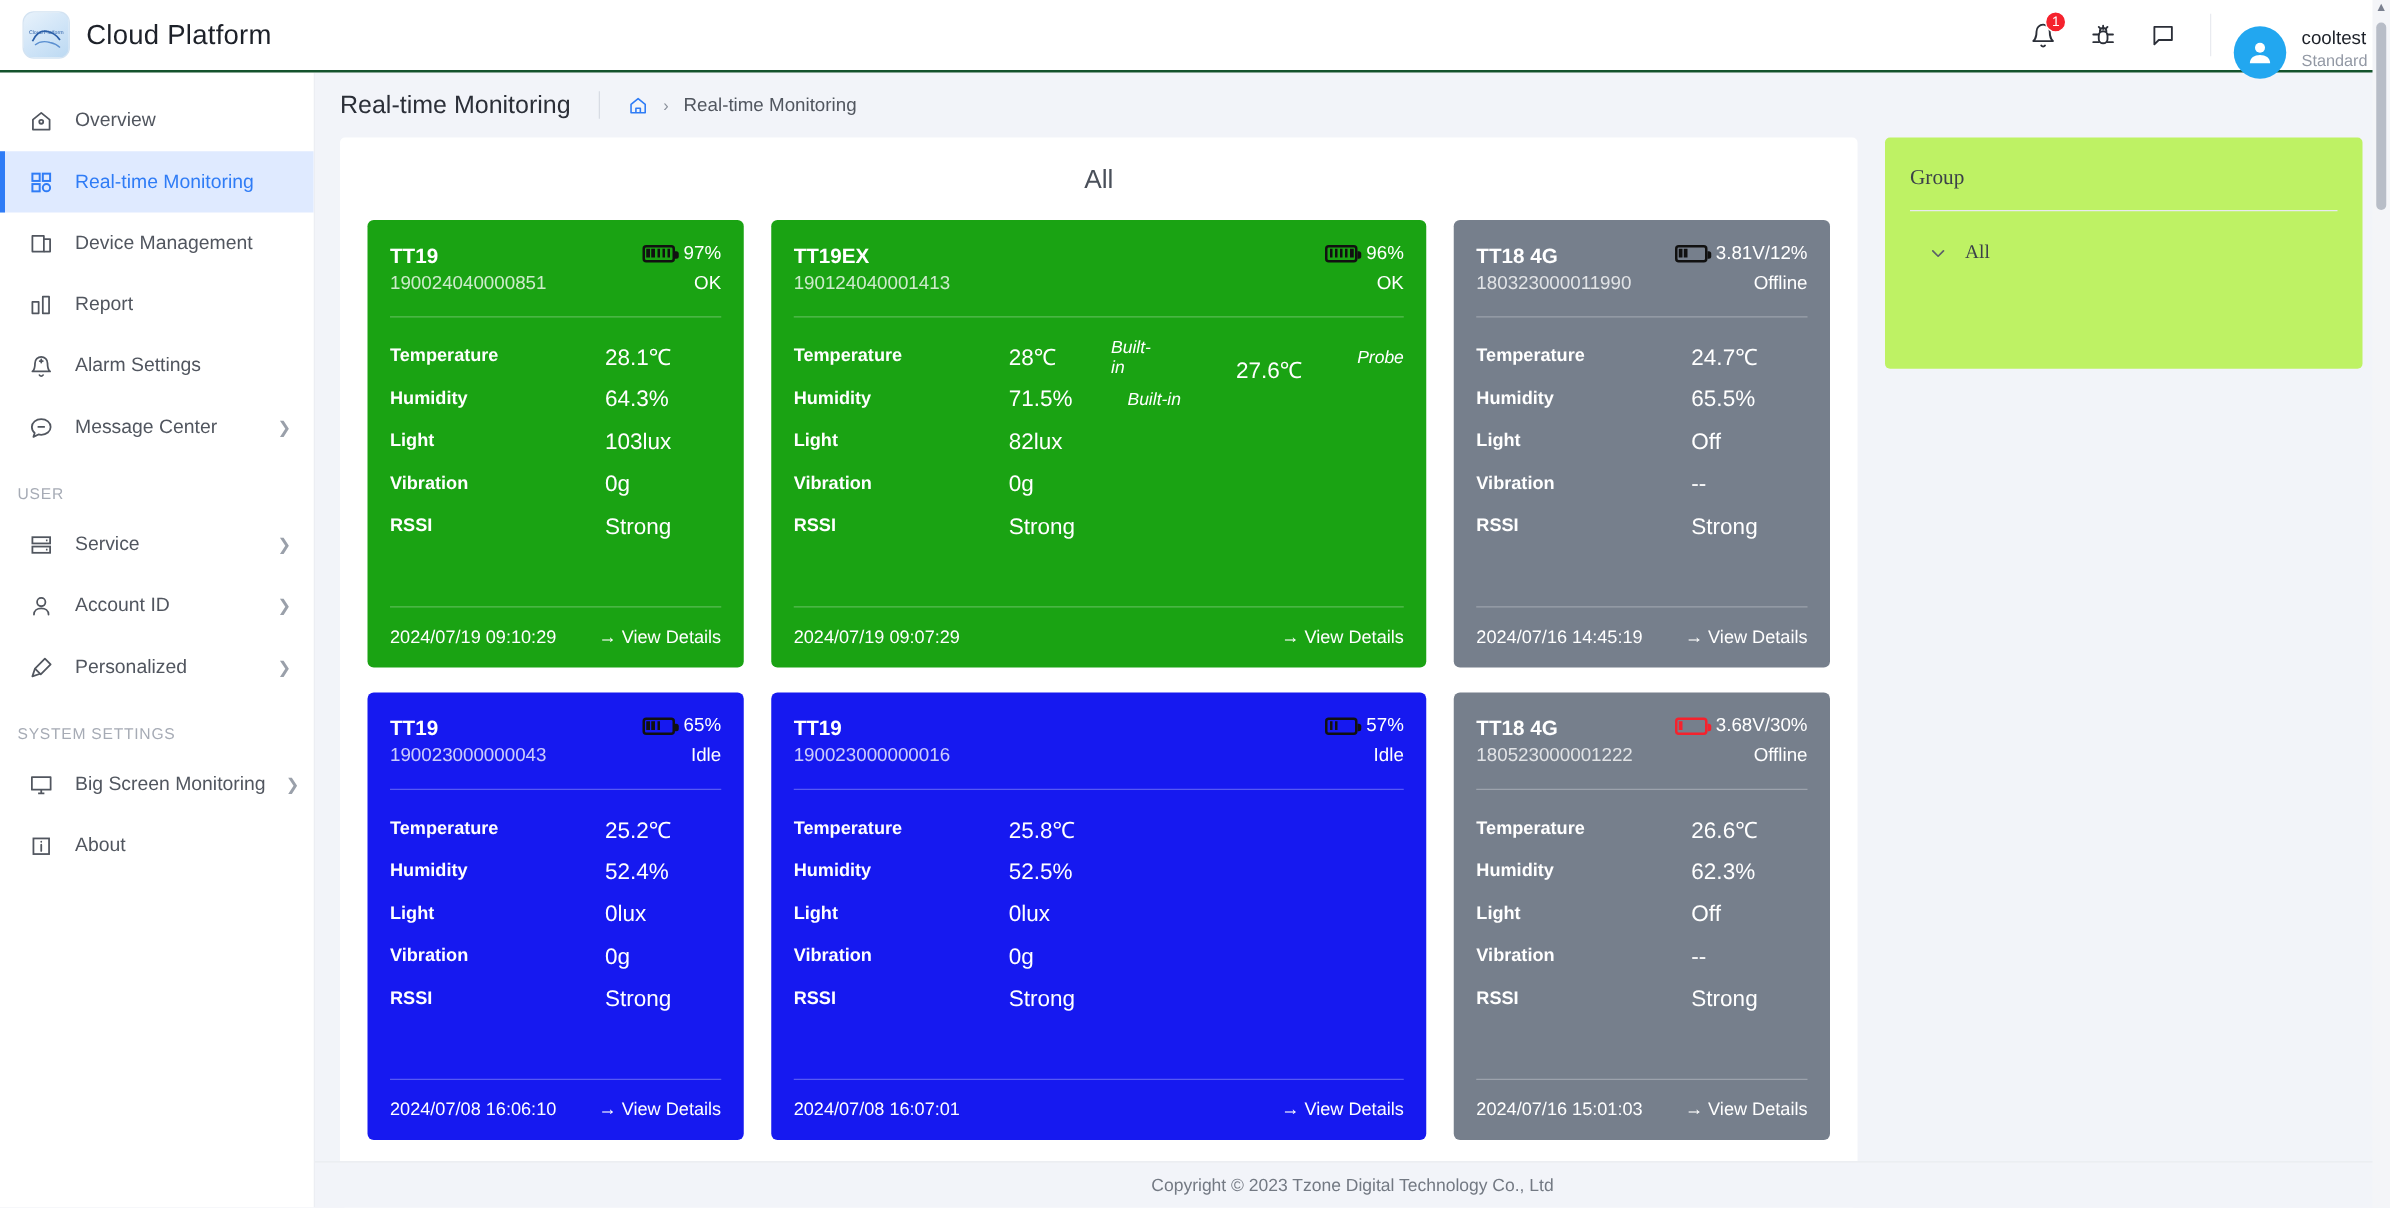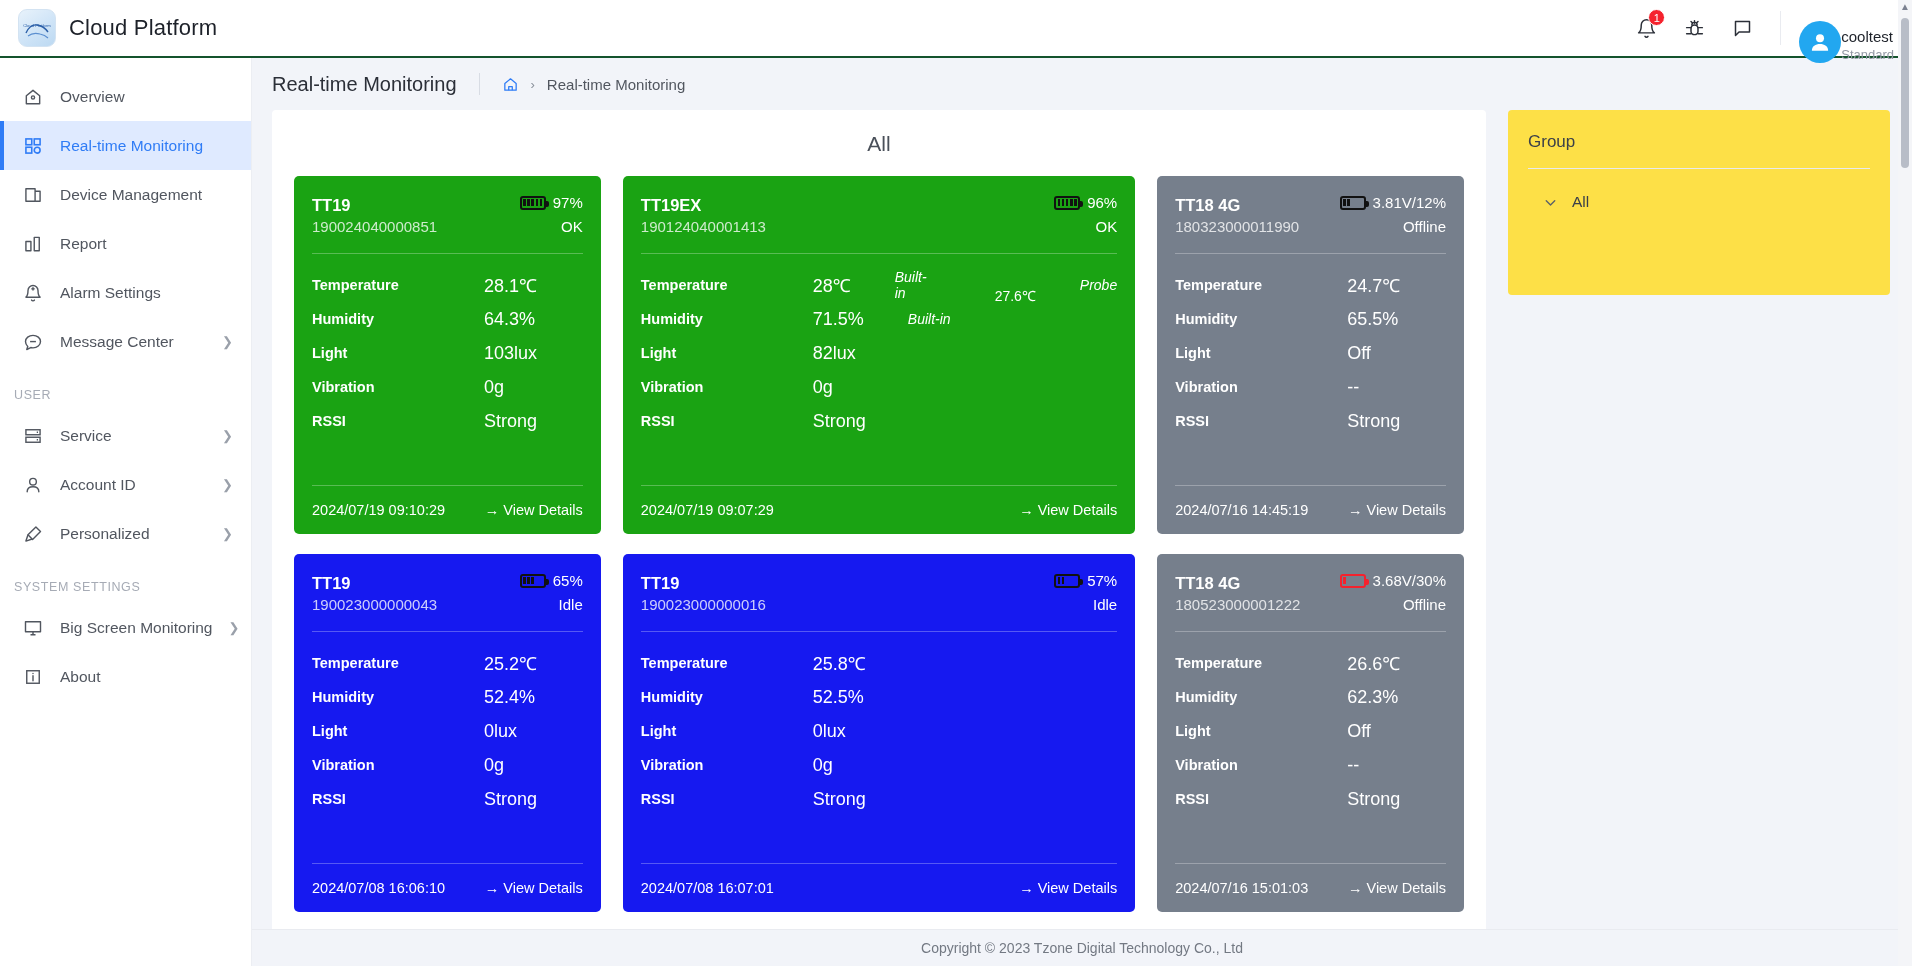--- a/index.html
+++ b/index.html
@@ -33,21 +33,21 @@
     position: relative; cursor: pointer; color: #2b2f38;
   }
   .badge {
     position: absolute; top: 10px; left: 26px;
     min-width: 17px; height: 17px; padding: 0 4px;
     background: #f5222d; color: #fff; border-radius: 9px;
     font-size: 11px; line-height: 17px; text-align: center;
     border: 1px solid #fff;
   }
   .hdiv { width: 1px; height: 34px; background: #e9ebf0; margin: 0 18px 0 14px; }
-  .user { display: flex; align-items: flex-end; cursor: pointer; margin-top: 27px; }
+  .user { display: flex; align-items: flex-start; gap: 12px; cursor: pointer; margin-top: 27px; }
   .avatar {
     width: 42px; height: 42px; border-radius: 50%; background: #22a7f0;
     display: flex; align-items: center; justify-content: center;
   }
   .uname { font-size: 15px; color: #1d2129; line-height: 19px; }
   .urole { font-size: 13px; color: #9298a4; line-height: 17px; }
 
   
   .body { flex: 1; display: flex; min-height: 0; }
 
@@ -110,21 +110,21 @@
   .batt-row { display: flex; align-items: center; gap: 7px; font-size: 15px; }
   .status-txt { font-size: 15px; }
 
   .card-sep { height: 1px; background: rgba(255,255,255,.28); margin: 16px 0 0 0; }
 
   .metrics { padding-top: 14px; flex: 1; }
   .metric { display: flex; align-items: center; height: 34px; gap: 42px; }
   .m-key { width: 130px; font-size: 14.5px; font-weight: bold; flex: 0 0 130px; }
   .m-val { font-size: 18px; }
   .m-sub { font-size: 14px; font-style: italic; margin-left: 2px; }
-  .m-val2 { margin-left: 26px; font-size: 14px; margin-top: 20px; }
+  .m-val2 { margin-left: 26px; font-size: 18px; margin-top: 20px; }
 
   .card-foot-sep { height: 1px; background: rgba(255,255,255,.28); }
   .card-foot {
     display: flex; justify-content: space-between; align-items: center;
     height: 48px; font-size: 14.5px; font-weight: normal;
   }
   .details { cursor: pointer; }
 
   
   .batt { width: 26px; height: 14px; border: 2px solid #fff; border-radius: 3px; position: relative; display: flex; align-items: center; padding: 1.5px; gap: 1.5px; }
@@ -134,21 +134,21 @@
   .batt.dark::after { background: #111; }
   .batt.dark .cell { background: #111; }
   .batt.red { border-color: #f5222d; }
   .batt.red::after { background: #f5222d; }
   .batt.red .cell { background: #f5222d; }
   .batt .empty { flex: 1; height: 100%; background: transparent; }
 
   
   .panel-right {
     width: 382px; min-width: 382px; align-self: flex-start;
-    background: #fde047; border-radius: 4px; padding: 18px 20px 22px 20px; height: 185px;
+    background: #bef264; border-radius: 4px; padding: 18px 20px 22px 20px; height: 185px; font-family: Liberation Serif, serif;
   }
   .grp-title { font-size: 17px; color: #3b4049; padding: 4px 0 16px 0; }
   .grp-line { height: 1px; background: #e8eaee; }
   .grp-item { display: flex; align-items: center; gap: 13px; padding: 24px 0 0 14px; font-size: 15.5px; color: #3b4049; cursor: pointer; }
   .grp-chev { color: #5b6069; display: flex; }
 
   
   .footer {
     height: 37px; min-height: 37px; background: #f2f4f9;
     display: flex; align-items: center; justify-content: center;

